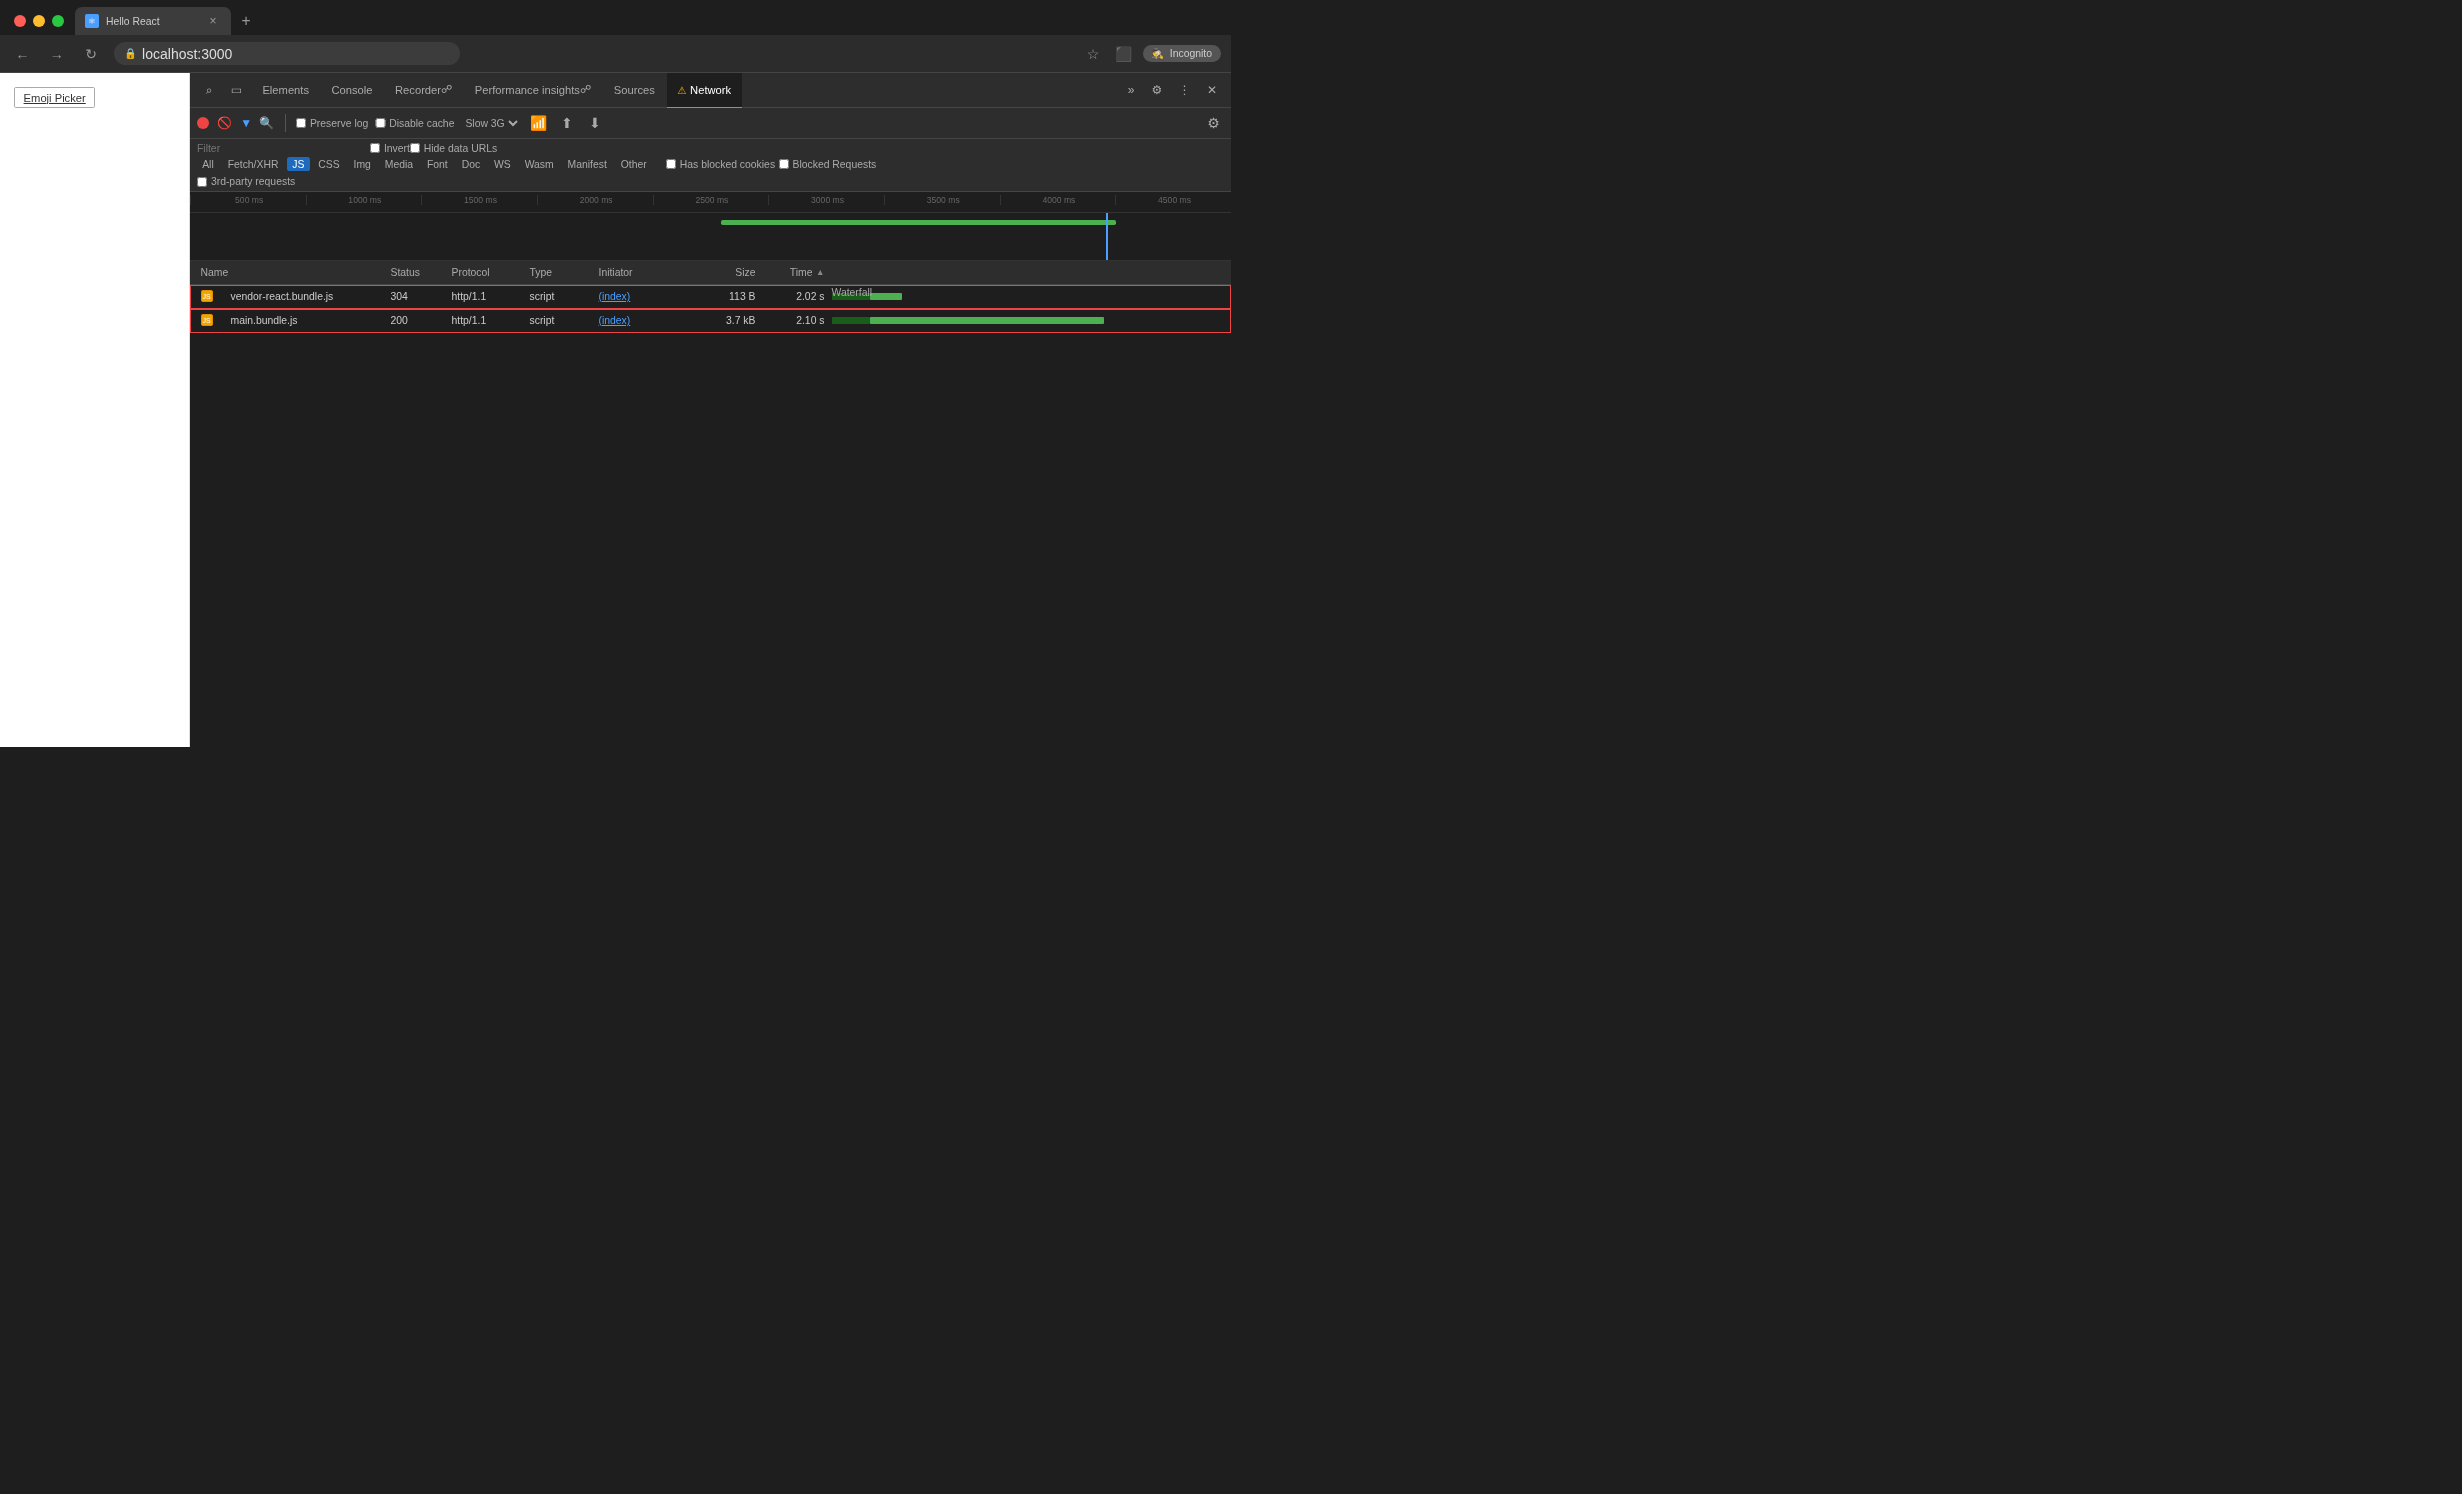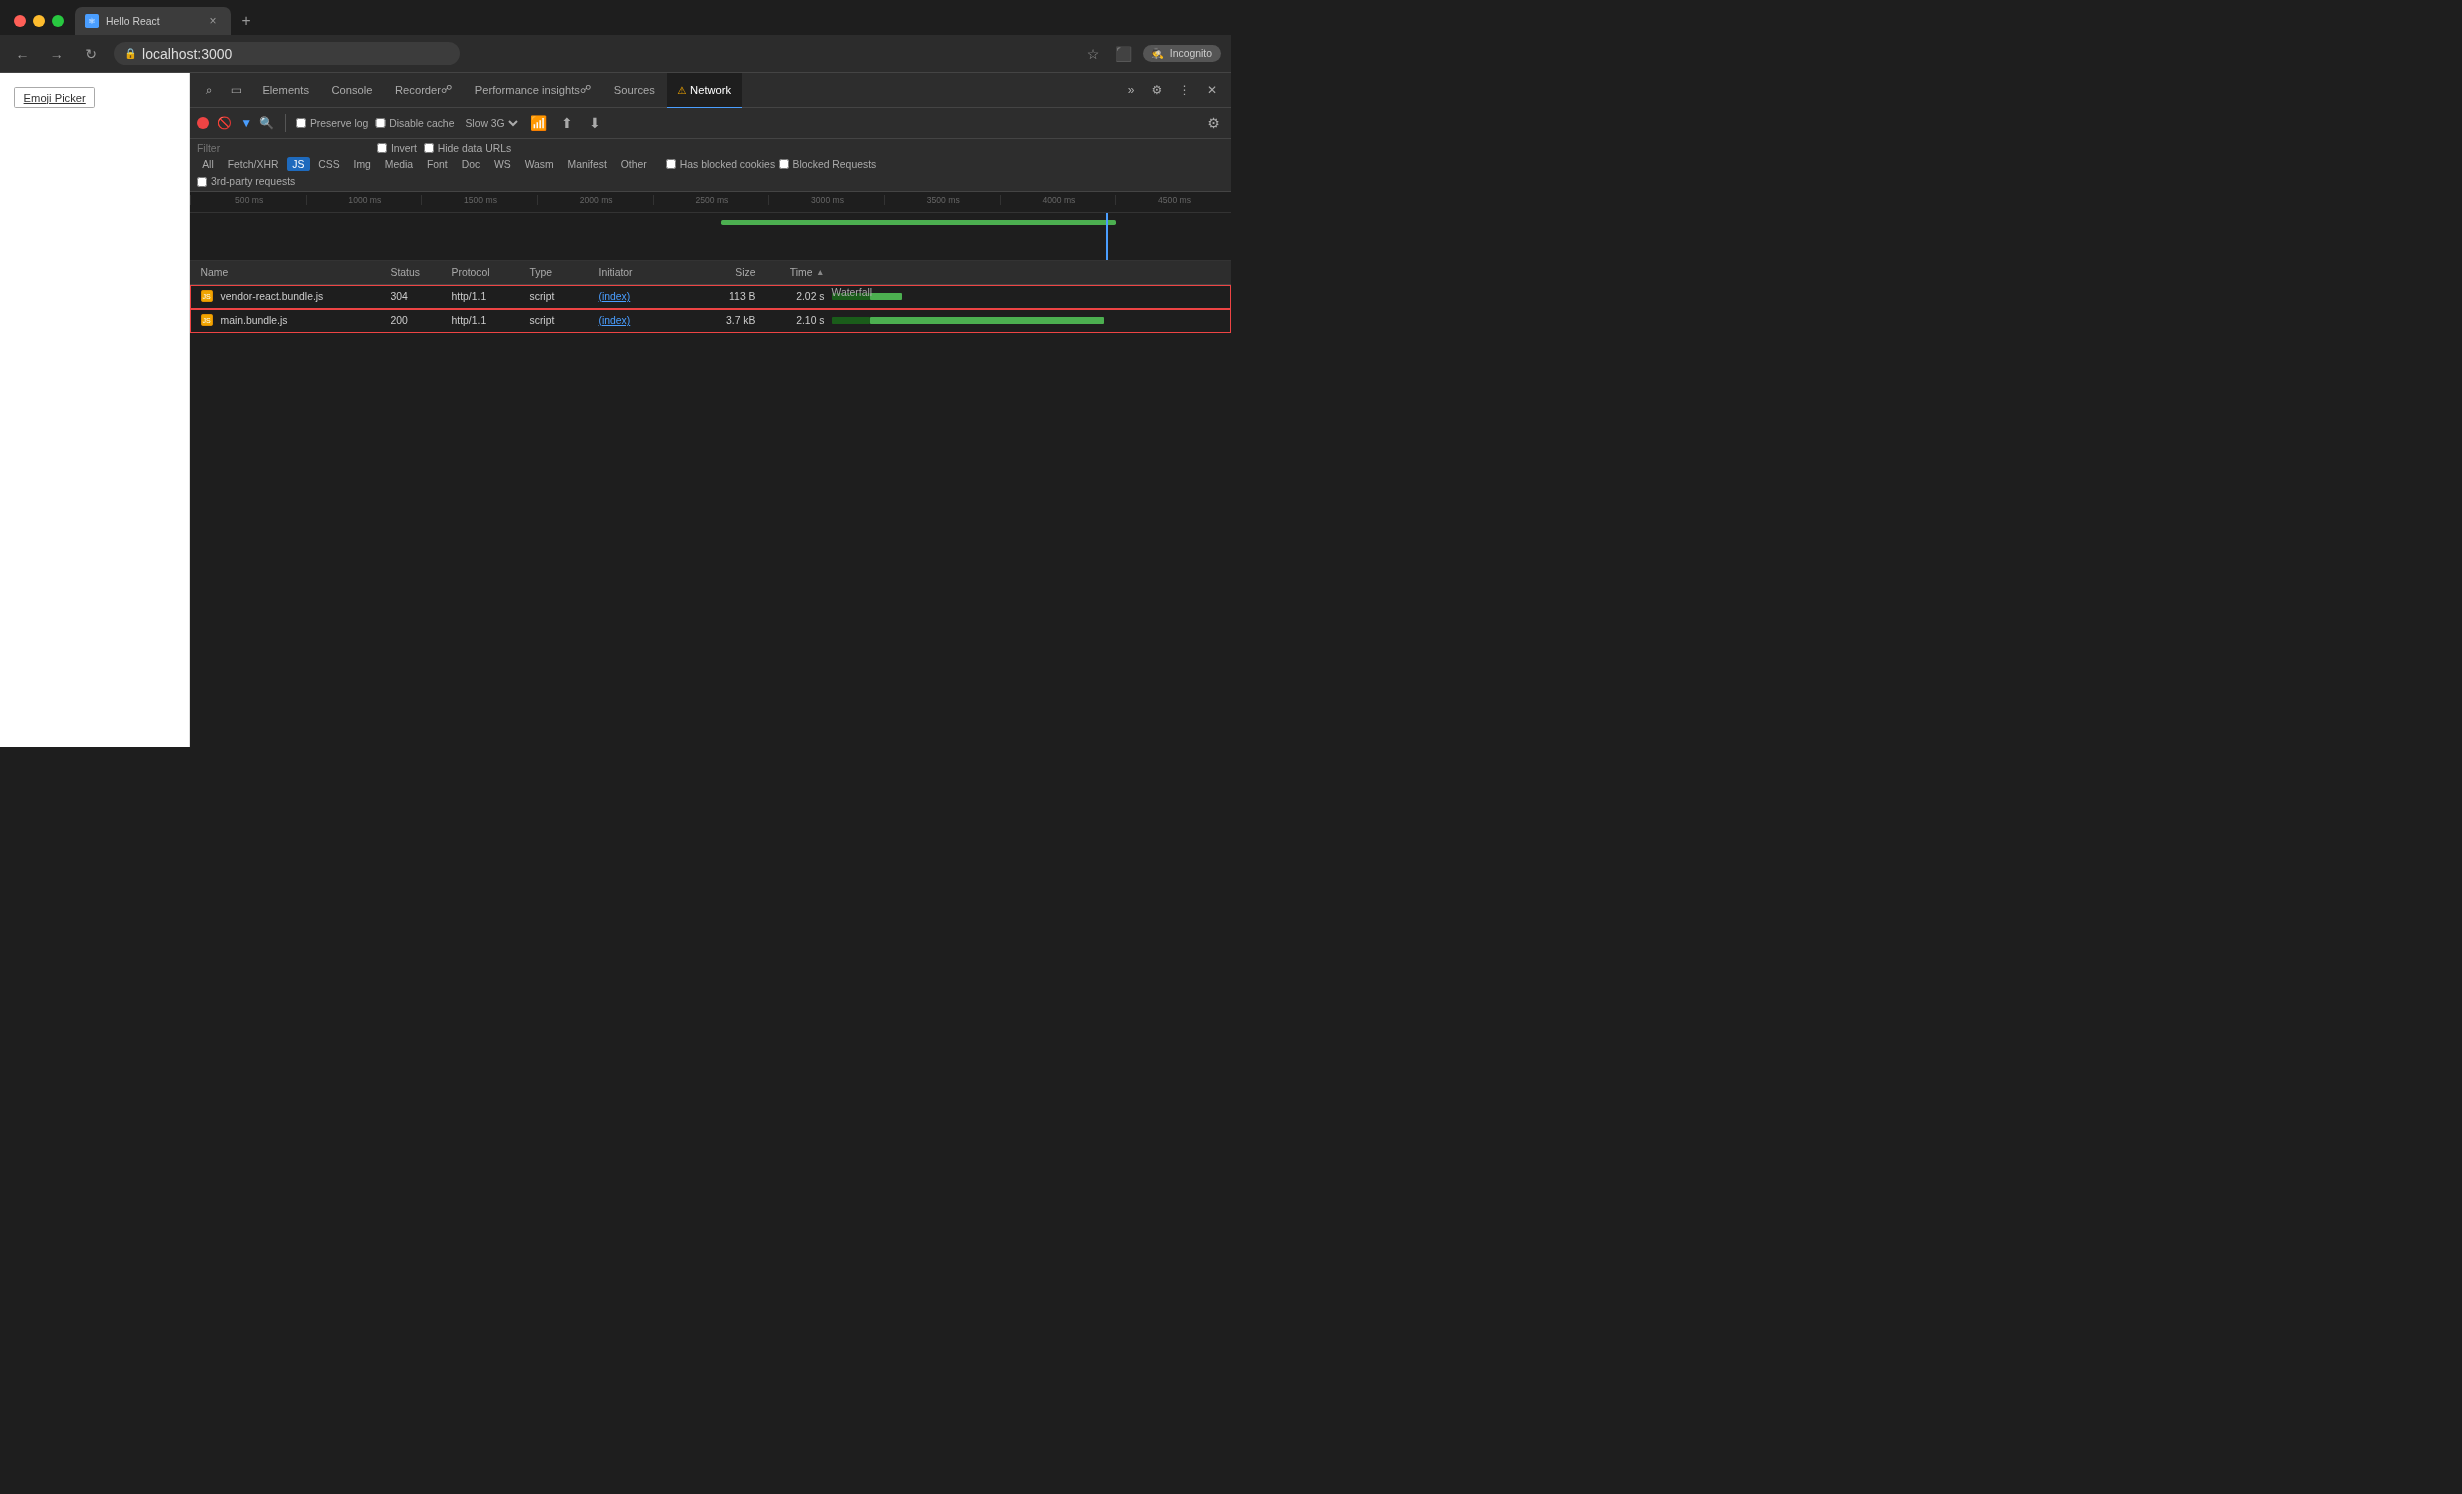--- a/index.html
+++ b/index.html
@@ -57,21 +57,21 @@
     .search-btn { color: #aaa; font-size: 12px; cursor: pointer; }
     .network-separator { width: 0.9px; background: #555; height: 17.3px; margin: 0 3.5px; }
     .checkbox-label { display: flex; align-items: center; gap: 3.5px; color: #aaa; font-size: 10.4px; cursor: pointer; white-space: nowrap; }
     .checkbox-label input { accent-color: #4a9eff; width: 10.4px; height: 10.4px; }
     .slowdown-select { background: transparent; border: none; color: #aaa; font-size: 10.4px; cursor: pointer; }
     .network-icon-btn { color: #aaa; font-size: 14px; cursor: pointer; width: 21px; height: 21px; display: flex; align-items: center; justify-content: center; }
     .gear-btn { margin-left: auto; }
 
     
     .filter-bar { background: #2d2d2d; border-bottom: 0.9px solid #444; padding: 3.5px 7px; }
-    .filter-row1 { display: flex; align-items: center; gap: 7px; margin-bottom: 3.5px; }
+    .filter-row1 { display: flex; align-items: center; margin-bottom: 3.5px; }
     .filter-input { background: transparent; border: none; color: #aaa; font-size: 10.4px; outline: none; width: 173px; }
     .filter-row2 { display: flex; align-items: center; gap: 3.5px; flex-wrap: wrap; }
     .filter-type-btn { color: #aaa; font-size: 10.4px; padding: 1.7px 5.2px; cursor: pointer; border-radius: 2.6px; }
     .filter-type-btn.active { background: #1e6abd; color: white; }
     .filter-row3 { margin-top: 5px; }
 
     
     .timeline-area { background: #1e1e1e; border-bottom: 0.9px solid #333; height: 69px; position: relative; overflow: hidden; }
     .timeline-ticks { display: flex; align-items: flex-start; padding: 3.5px 0 0; border-bottom: 0.9px solid #333; height: 21px; }
     .timeline-tick { color: #666; font-size: 8.6px; flex: 1; text-align: center; border-left: 0.9px solid #333; padding-left: 1.7px; }
@@ -91,21 +91,21 @@
     .th-initiator { flex: 0 0 86px; }
     .th-size { flex: 0 0 78px; text-align: right; justify-content: flex-end; }
     .th-time { flex: 0 0 69px; text-align: right; justify-content: flex-end; }
     .th-waterfall { flex: 1; margin-top: 40px; }
     .sort-icon { color: #888; font-size: 8.6px; }
 
     .table-row { display: flex; align-items: center; padding: 0 7px; height: 24px; border-bottom: 0.9px solid #2a2a2a; cursor: pointer; position: relative; }
     .table-row.selected { outline: 1.7px solid #e44; outline-offset: -1.7px; }
 
     .td { color: #ccc; font-size: 10.4px; overflow: hidden; text-overflow: ellipsis; white-space: nowrap; padding: 0 3.5px; }
-    .td-name { flex: 0 0 190px; display: flex; align-items: center; gap: 8px; }
+    .td-name { flex: 0 0 190px; display: flex; align-items: center; gap: 18px; }
     .td-status { flex: 0 0 61px; }
     .td-protocol { flex: 0 0 78px; }
     .td-type { flex: 0 0 69px; }
     .td-initiator { flex: 0 0 86px; color: #4a9eff; text-decoration: underline; cursor: pointer; }
     .td-size { flex: 0 0 78px; text-align: right; justify-content: flex-end; }
     .td-time { flex: 0 0 69px; text-align: right; justify-content: flex-end; }
     .td-waterfall { flex: 1; position: relative; height: 100%; display: flex; align-items: center; }
 
     .file-icon { width: 12px; height: 12px; border-radius: 1.7px; background: #f0a500; display: flex; align-items: center; justify-content: center; font-size: 7px; color: white; flex-shrink: 0; border: 0.9px solid #e09000; }
 

